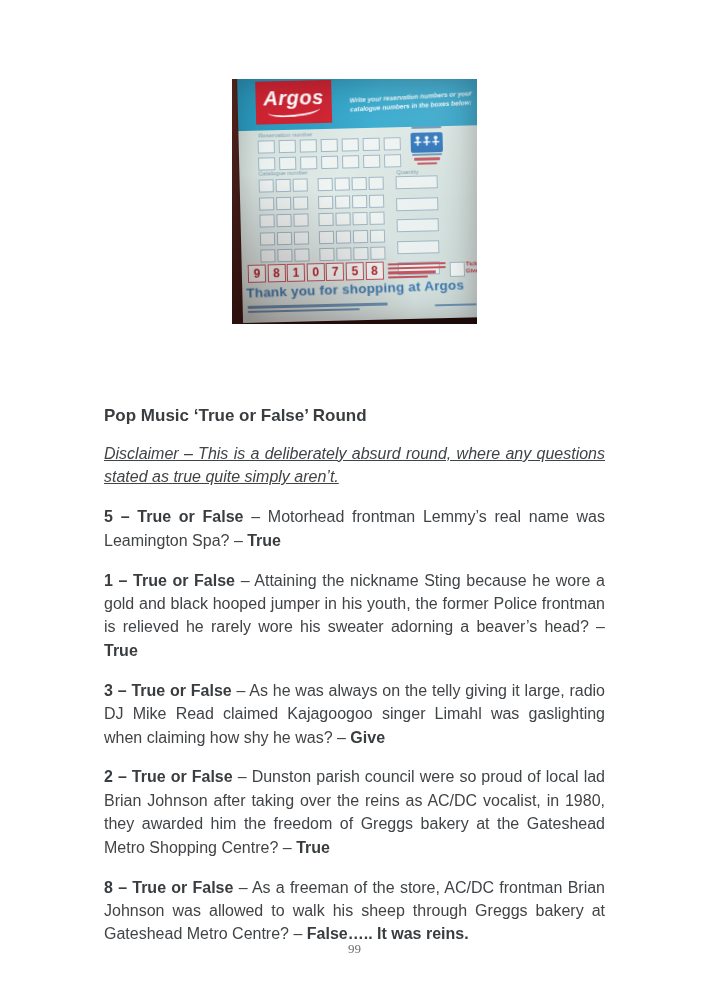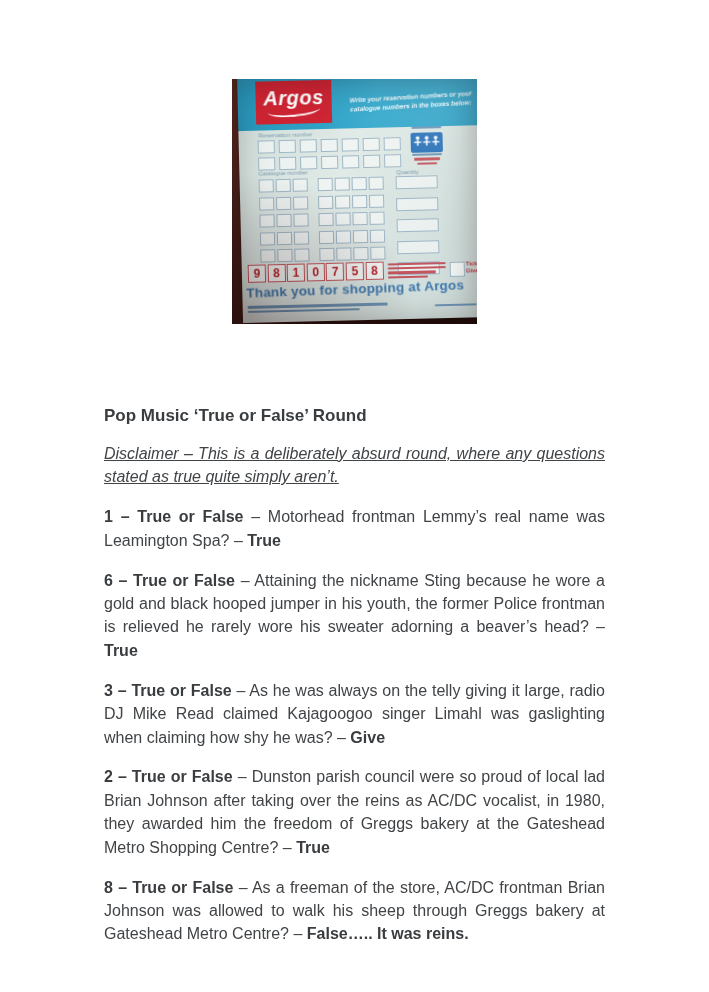--- a/index.html
+++ b/index.html
@@ -226,24 +226,25 @@
         <div class="blur-bar bar-blue"></div>
       </div>
     </div>
     <div class="photo-vignette"></div>
   </figure>
 
   <main class="content">
     <h2>Pop Music ‘True or False’ Round</h2>
     <p class="disclaimer">Disclaimer – This is a deliberately absurd round, where any questions stated as true quite simply aren’t.</p>
 
-    <p class="q"><strong>1 – True or False</strong><span> – Motorhead frontman Lemmy’s real name was Leamington Spa? – </span><strong>True</strong></p>
-
-    <p class="q"><strong>6 – True or False</strong><span> – Attaining the nickname Sting because he wore a gold and black hooped jumper in his youth, the former Police frontman is relieved he rarely wore his sweater adorning a beaver’s head? – </span><strong>True</strong></p>
+    <p class="q"><strong>5 – True or False</strong><span> – Motorhead frontman Lemmy’s real name was Leamington Spa? – </span><strong>True</strong></p>
+
+    <p class="q"><strong>1 – True or False</strong><span> – Attaining the nickname Sting because he wore a gold and black hooped jumper in his youth, the former Police frontman is relieved he rarely wore his sweater adorning a beaver’s head? – </span><strong>True</strong></p>
 
     <p class="q"><strong>3 – True or False</strong><span> – As he was always on the telly giving it large, radio DJ Mike Read claimed Kajagoogoo singer Limahl was gaslighting when claiming how shy he was? – </span><strong>Give</strong></p>
 
     <p class="q"><strong>2 – True or False</strong><span> – Dunston parish council were so proud of local lad Brian Johnson after taking over the reins as AC/DC vocalist, in 1980, they awarded him the freedom of Greggs bakery at the Gateshead Metro Shopping Centre? – </span><strong>True</strong></p>
 
     <p class="q last"><strong>8 – True or False</strong><span> – As a freeman of the store, AC/DC frontman Brian Johnson was allowed to walk his sheep through Greggs bakery at Gateshead Metro Centre? – </span><strong>False….. It was reins.</strong></p>
   </main>
 
+  <div class="pageno">99</div>
 </div>
 
 </body></html>

